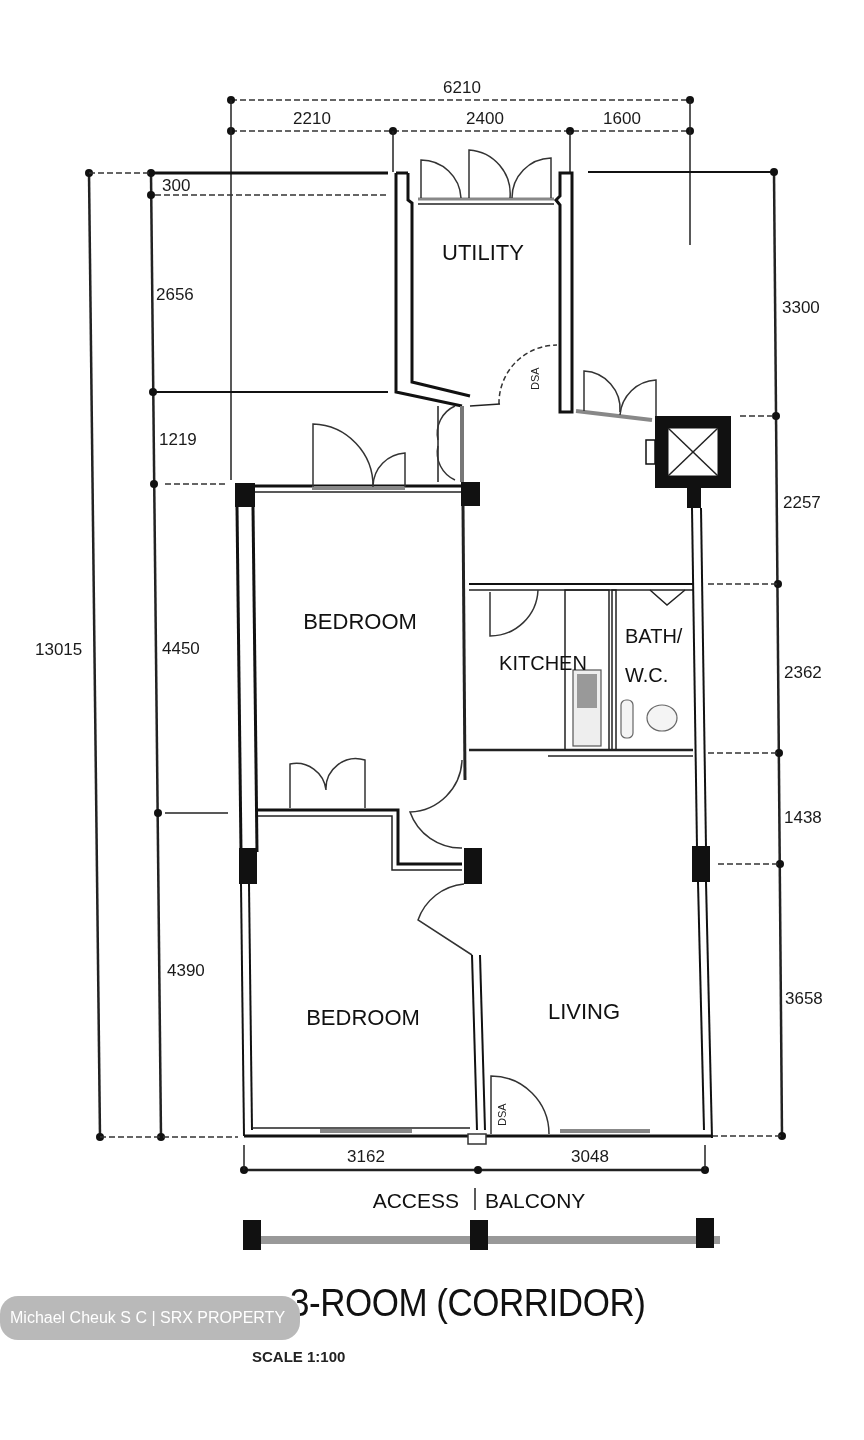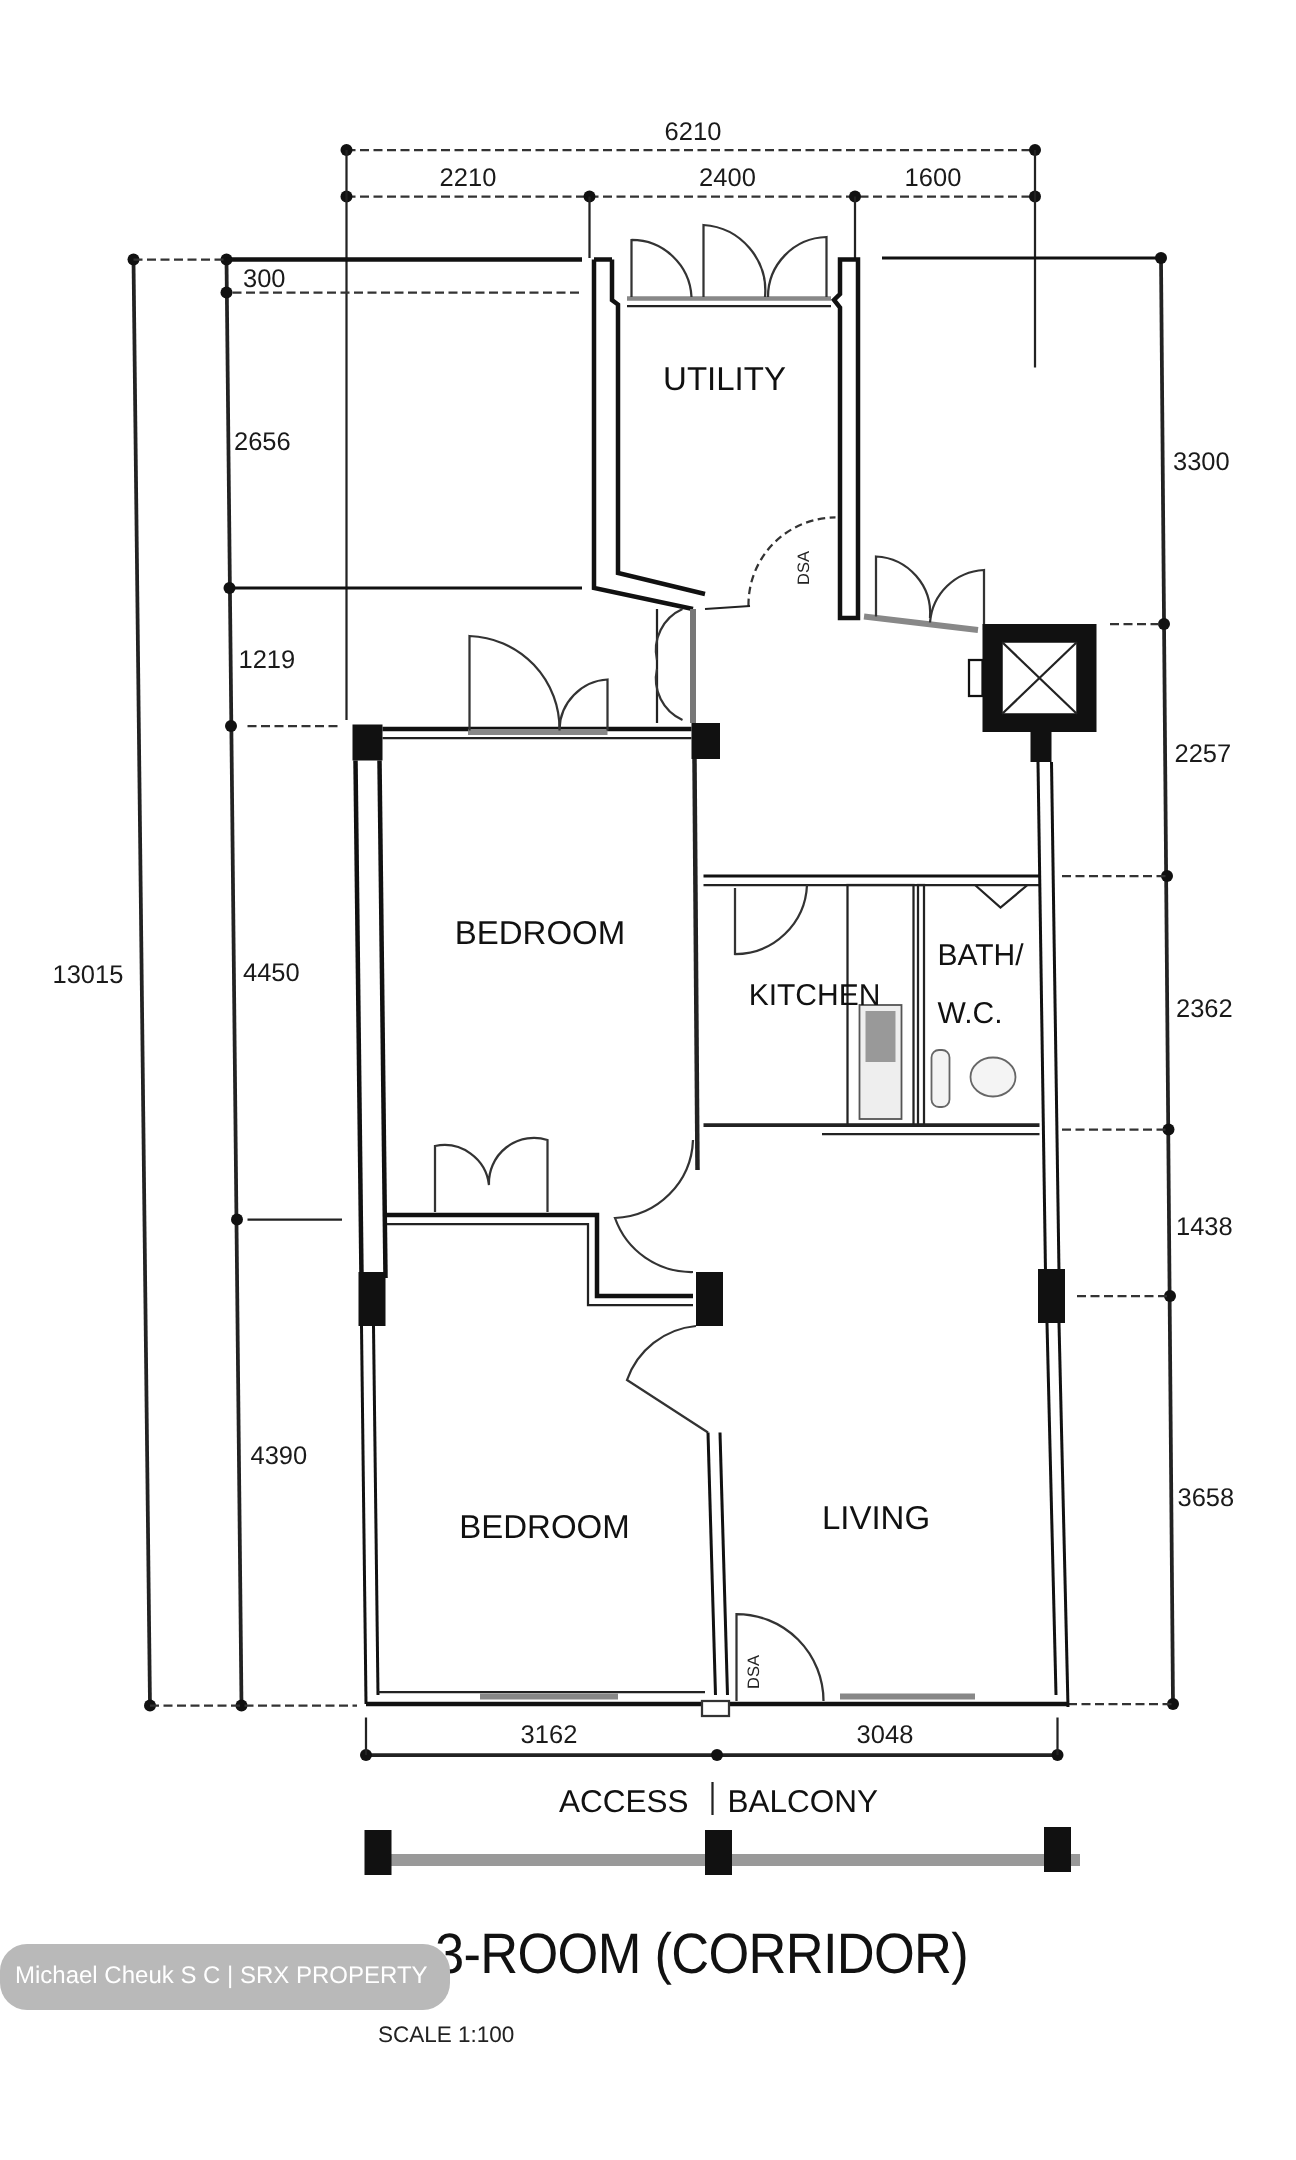--- a/index.html
+++ b/index.html
@@ -9,21 +9,21 @@
   .roomtxt{font-family:"Liberation Sans",sans-serif;font-size:22px;fill:#111;}
   .w{stroke:#111;stroke-width:3;fill:none;}
   .wt{stroke:#111;stroke-width:2;fill:none;}
   .thin{stroke:#222;stroke-width:1.5;fill:none;}
   .dash{stroke:#333;stroke-width:1.5;fill:none;stroke-dasharray:6 3;}
   .door{stroke:#333;stroke-width:1.5;fill:none;}
   .col{fill:#111;}
   .grey{stroke:#888;stroke-width:4;fill:none;}
   .dot{fill:#111;}
   #title{position:absolute;left:290px;top:1282px;font-size:38px;color:#111;letter-spacing:-0.5px;transform:scaleX(0.92);transform-origin:left;}
-  #scale{position:absolute;left:252px;top:1348px;font-size:15px;color:#222;font-weight:normal;}
+  #scale{position:absolute;left:252px;top:1348px;font-size:15px;color:#222;font-weight:bold;}
   #watermark{position:absolute;left:0;top:1296px;width:300px;height:44px;background:#b9b9b9;color:#fff;font-size:16px;line-height:44px;padding-left:10px;box-sizing:border-box;white-space:nowrap;border-radius:18px;}
 </style>
 </head>
 <body>
 
 <svg id="plan" viewBox="0 0 864 1440" xmlns="http://www.w3.org/2000/svg">
 
   <g>
     <line class="dash" x1="231" y1="100" x2="690" y2="100"></line>
     <circle class="dot" cx="231" cy="100" r="4"></circle>

